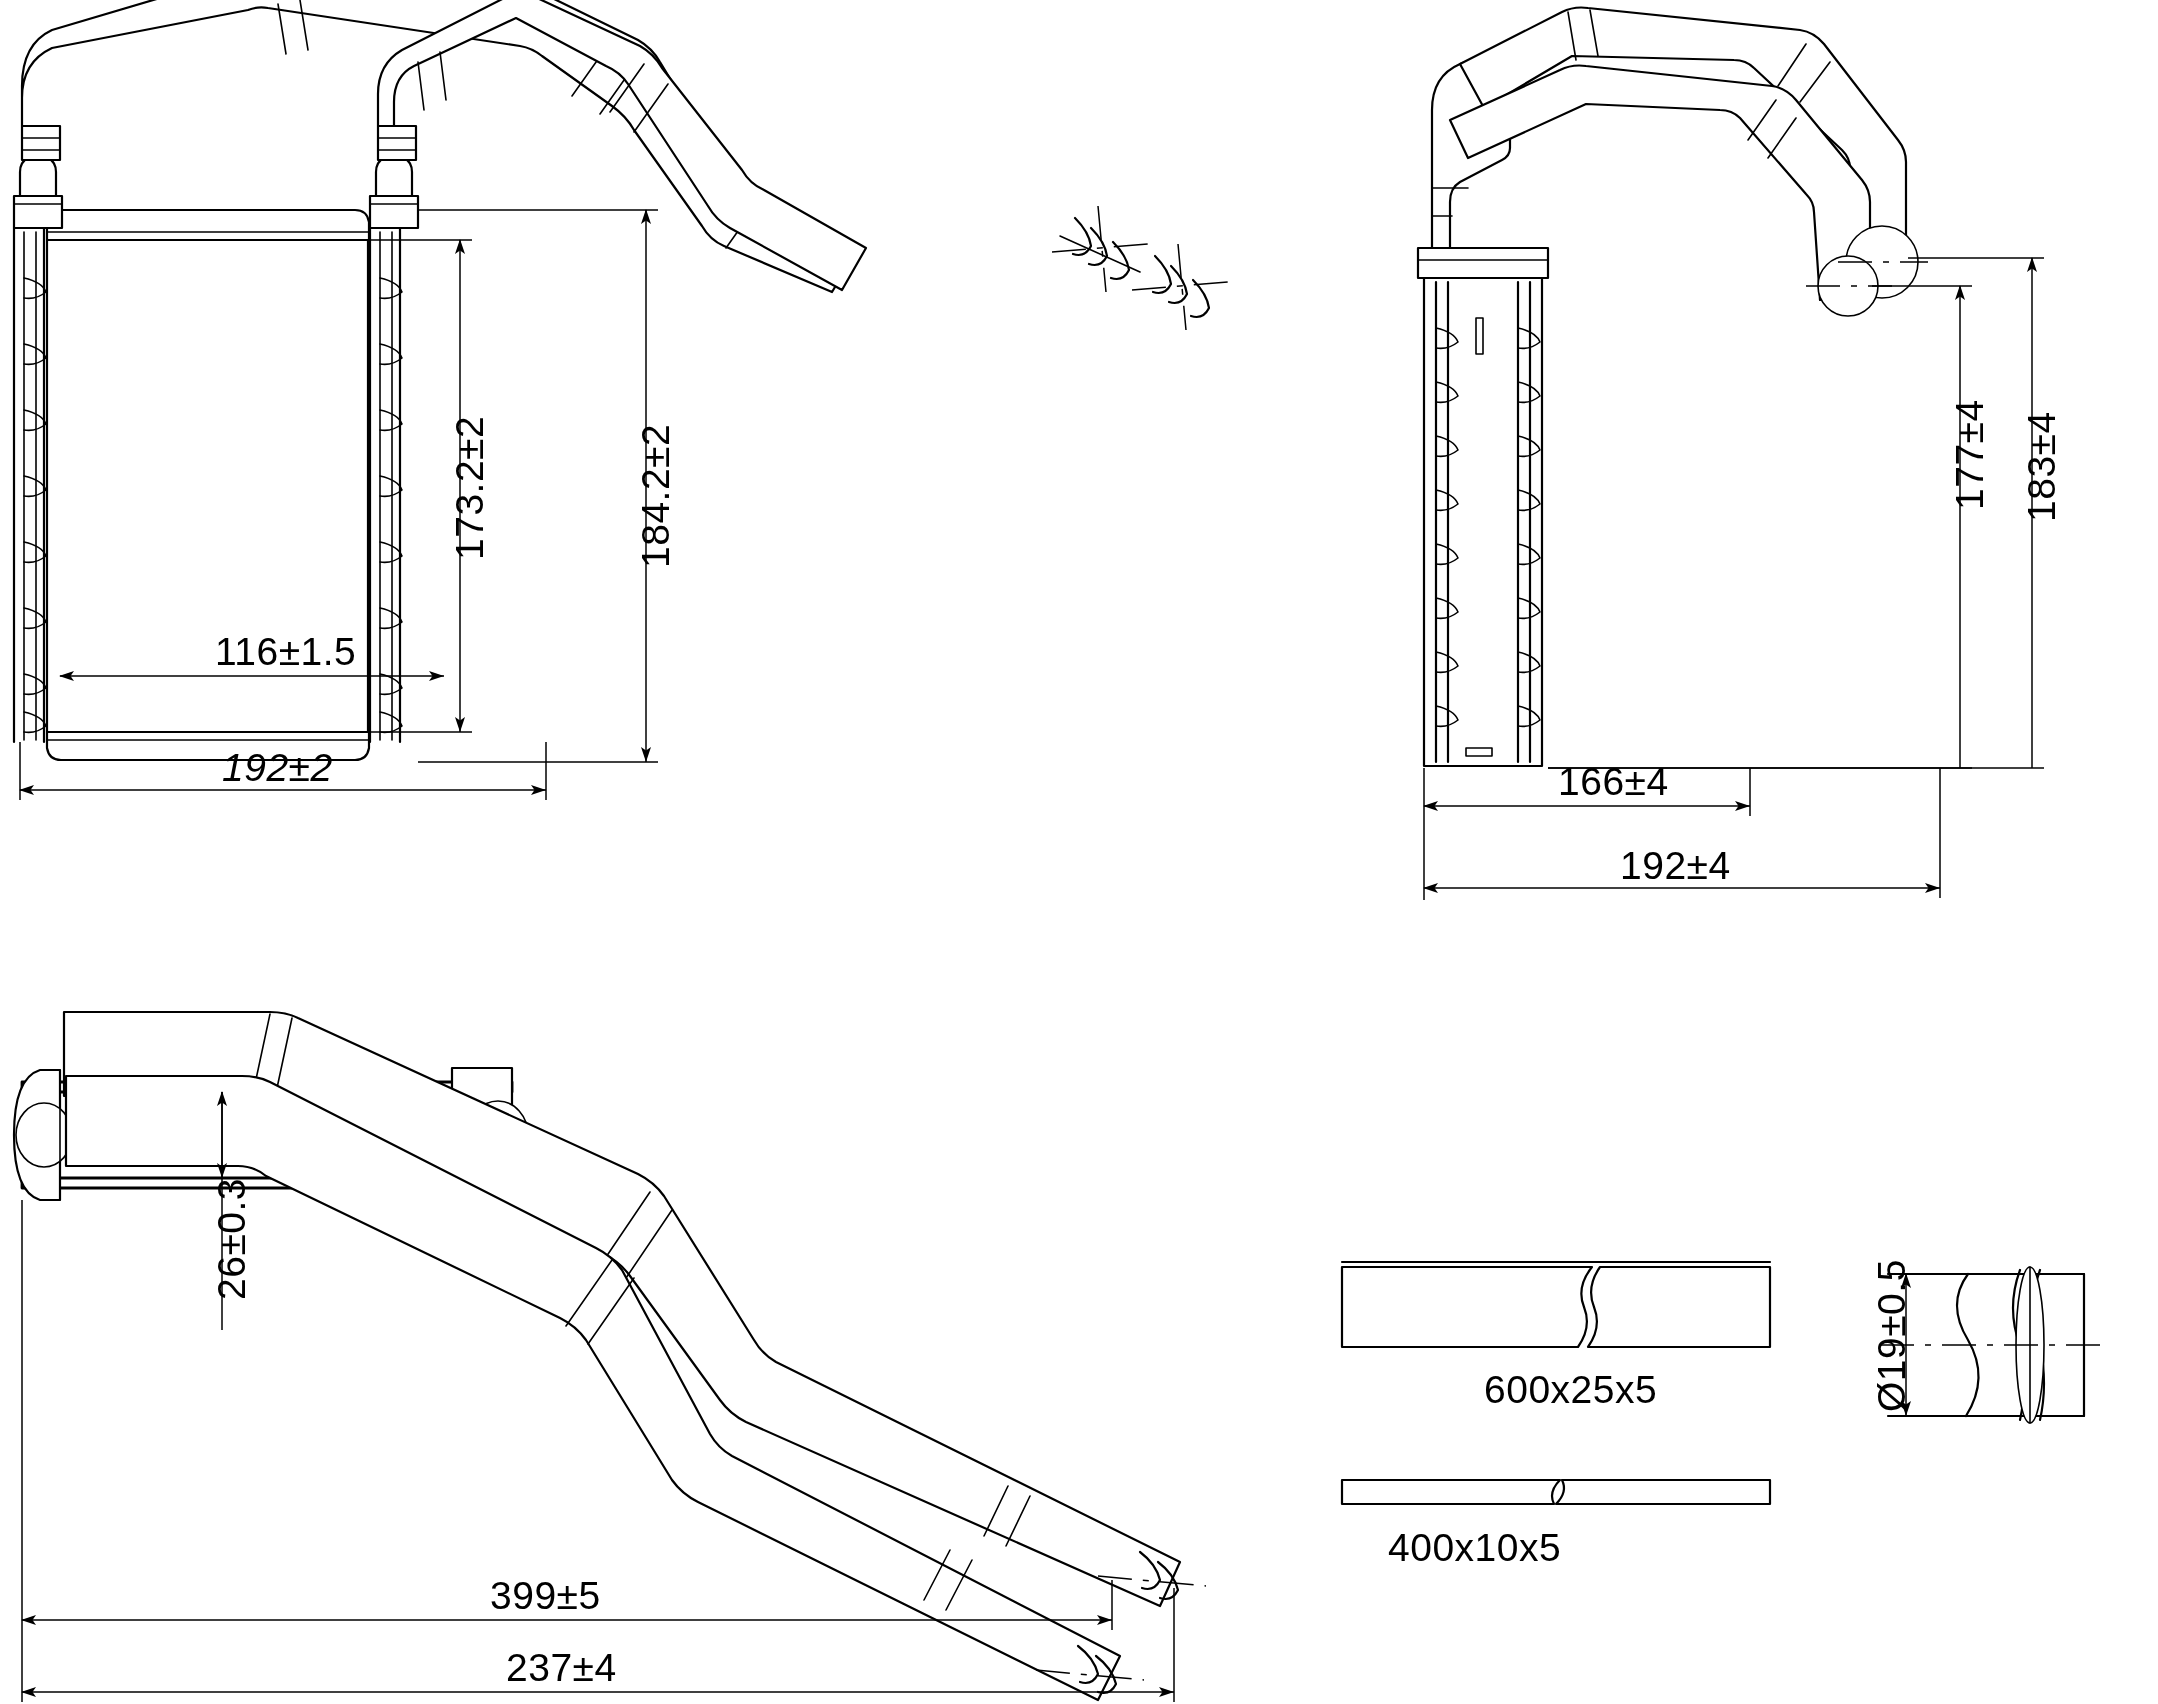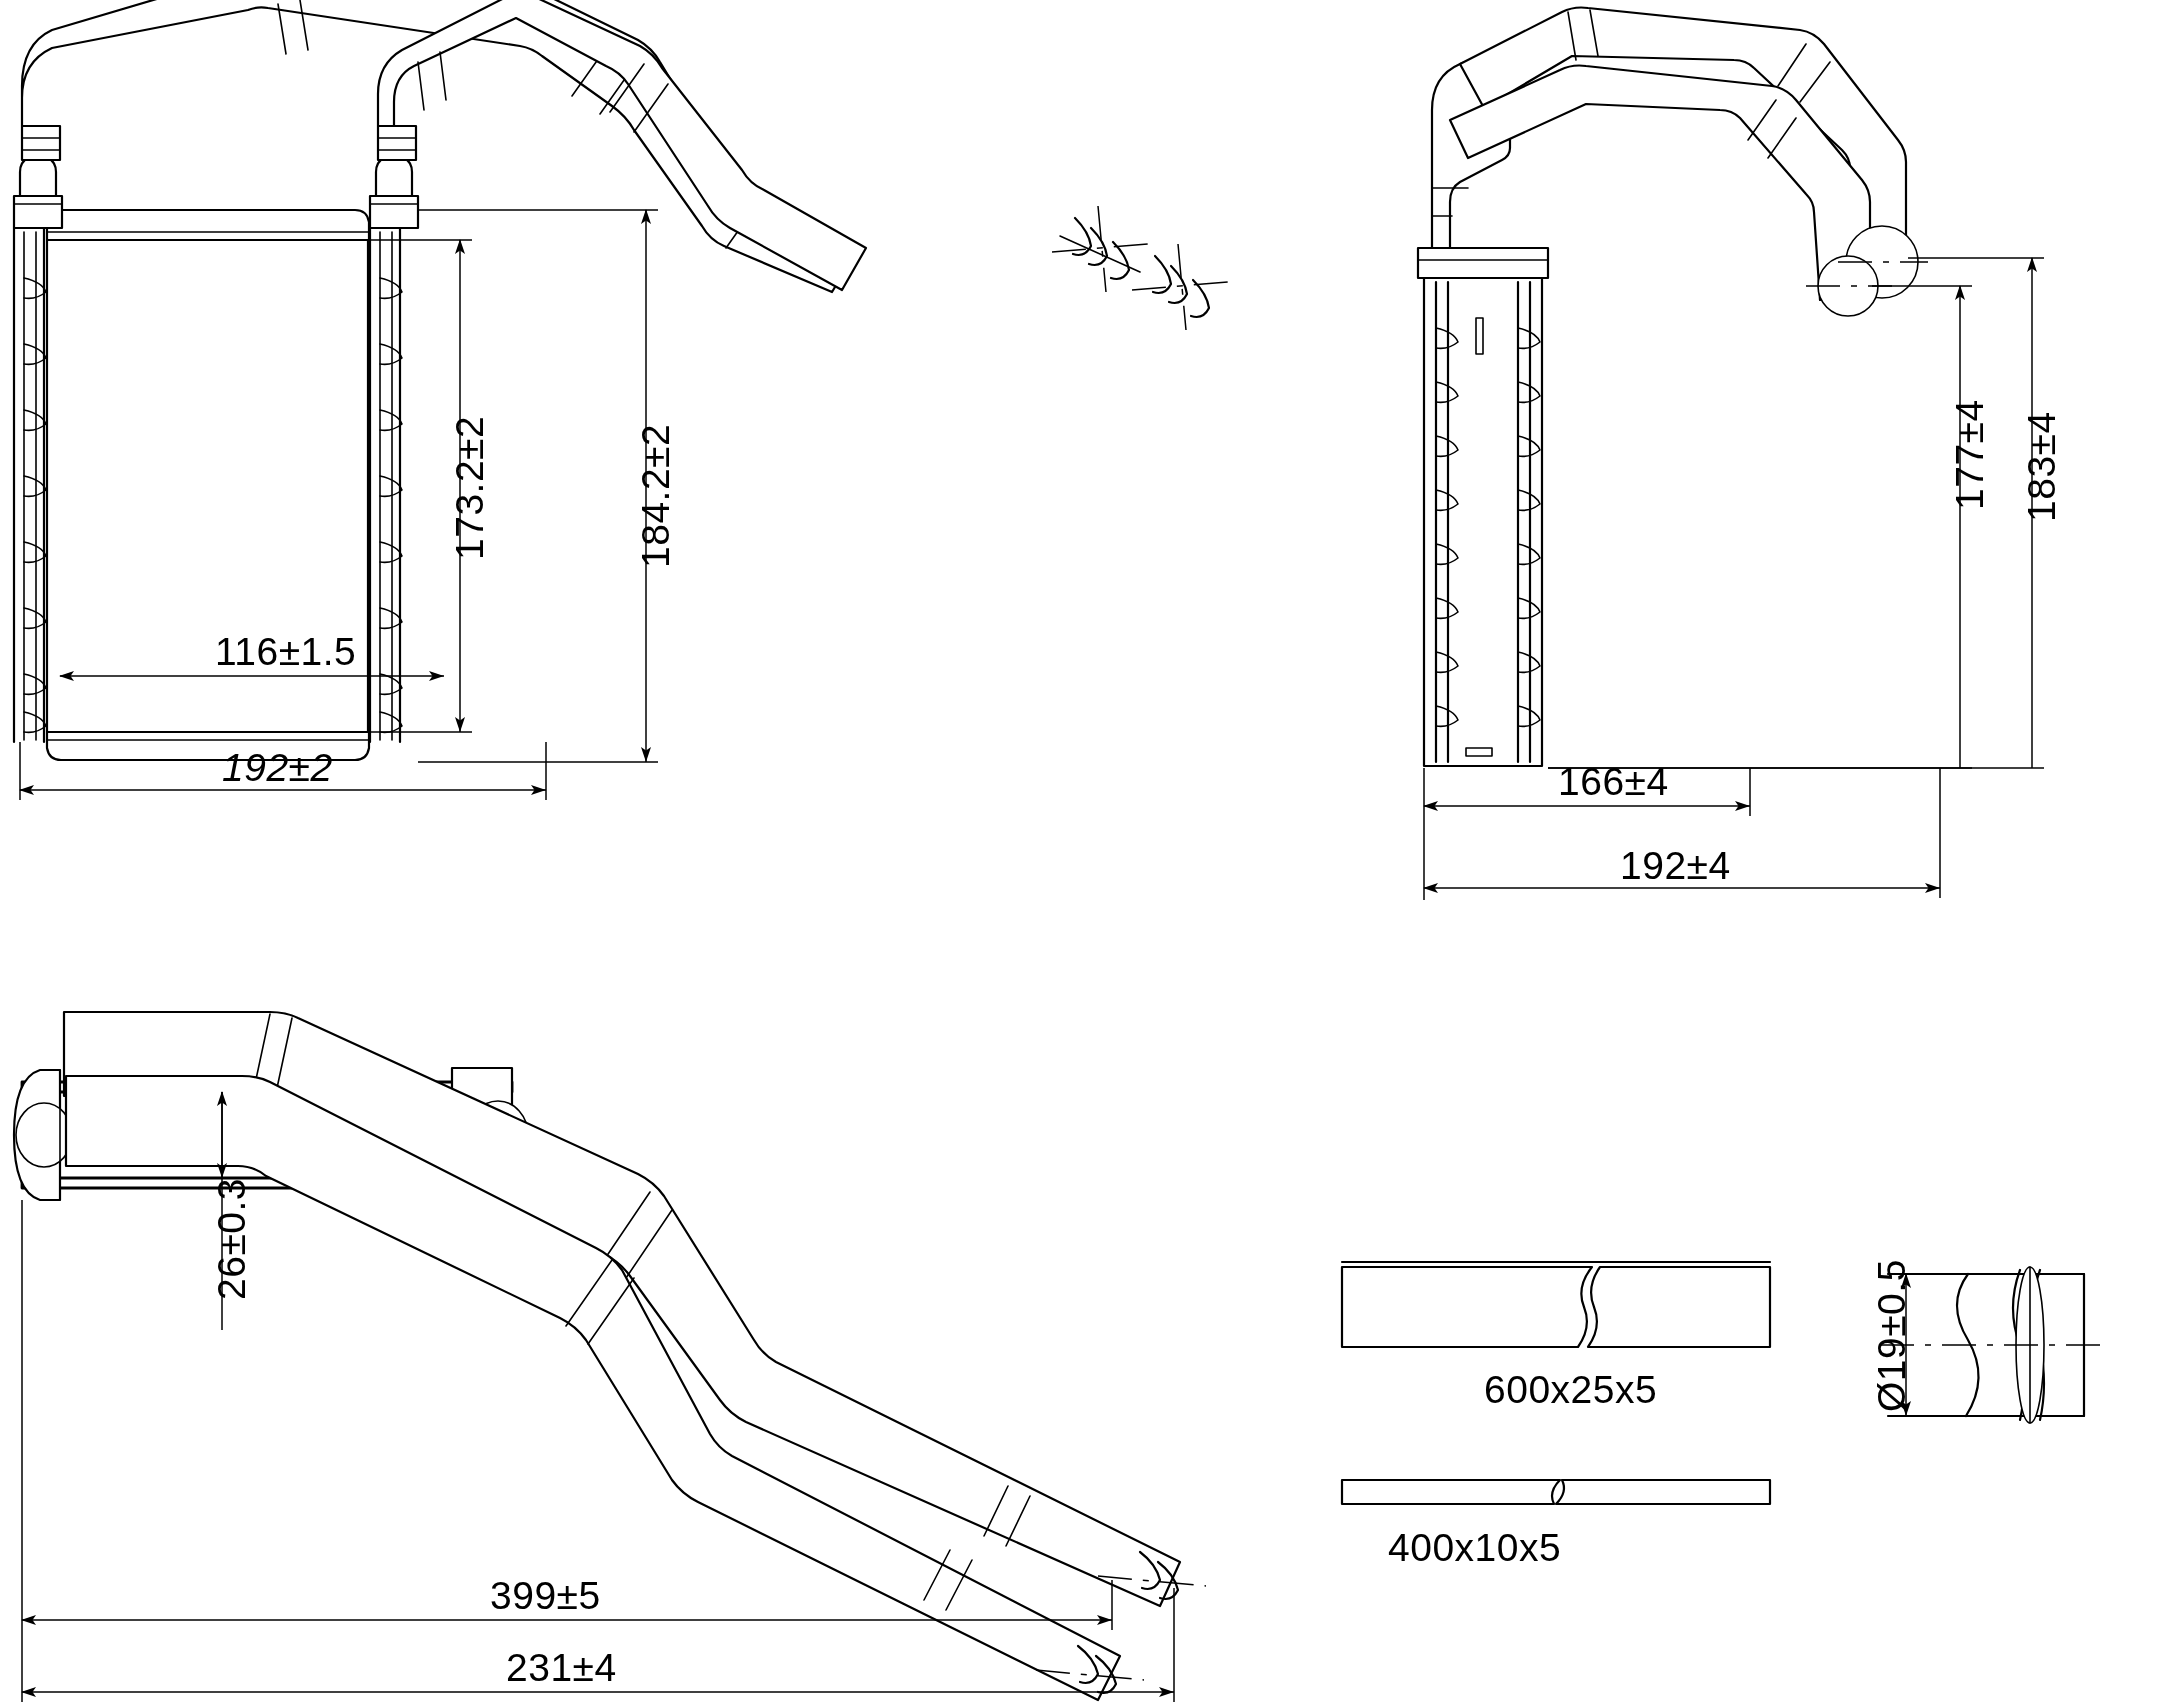--- a/index.html
+++ b/index.html
@@ -469,21 +469,21 @@
 <div class="lbl rot" style="left:2022px; top:522px;">183±4</div>
 
 <div class="lbl" style="left:1538px; top:762px;margin-left:20px;">166±4</div>
 
 <div class="lbl" style="left:1620px; top:800px;margin-top:46px;">192±4</div>
 
 <div class="lbl rot" style="left:212px; top:1300px;">26±0.3</div>
 
 <div class="lbl" style="left:490px; top:1576px;">399±5</div>
 
-<div class="lbl" style="left:506px; top:1648px;">231±4</div>
+<div class="lbl" style="left:506px; top:1648px;">237±4</div>
 
 <div class="lbl" style="left:1452px; top:1370px;margin-left:32px;">600x25x5</div>
 
 <div class="lbl" style="left:1388px; top:1528px;">400x10x5</div>
 
 <div class="lbl rot" style="left:1872px; top:1412px;">Ø19±0.5</div>
 
 </div>
 
 </body></html>

